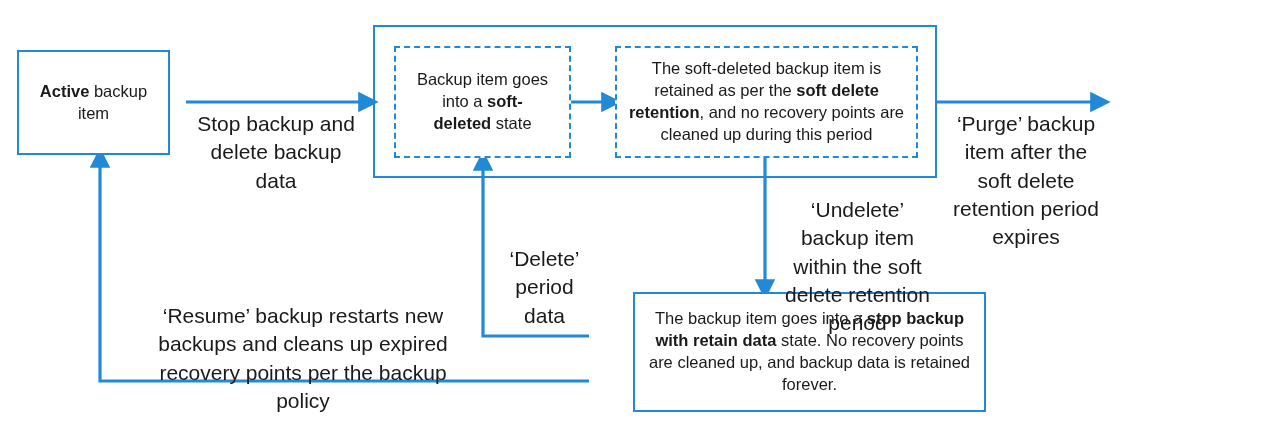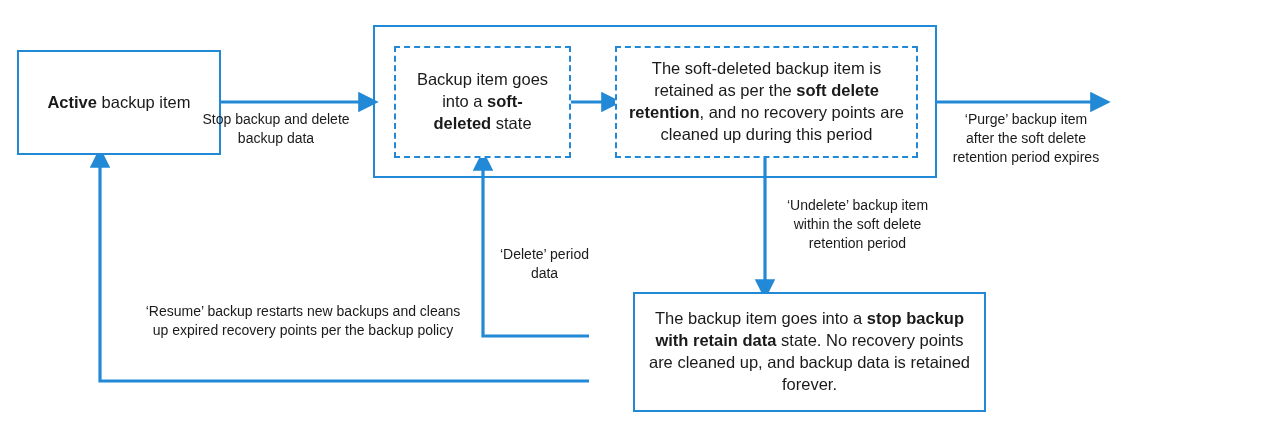--- a/index.html
+++ b/index.html
@@ -40,21 +40,21 @@
   .box.dashed {
     border: 2px dashed #2289D6;
   }
   .box.container {
     background: transparent;
   }
   .label {
     position: absolute;
     text-align: center;
     color: #1a1a1a;
-    font-size: 14px;
+    font-size: 21px;
     line-height: 1.35;
     background: transparent;
   }
   b { font-weight: bold; }
 </style>
 </head>
 <body>
 
 <div id="canvas">
 
@@ -85,21 +85,21 @@
       <path d="M589,336 L483,336 L483,166" stroke="#2289D6" stroke-width="3.2" fill="none" marker-end="url(#ah)"></path>
     </g>
 
     <g>
       <path d="M589,381 L100,381 L100,163" stroke="#2289D6" stroke-width="3.2" fill="none" marker-end="url(#ah)"></path>
     </g>
   </svg>
 
   <div class="box container" style="left:373px; top:25px; width:564px; height:153px;"></div>
 
-  <div class="box" style="left:17px; top:50px; width:204px; height:105px;">
+  <div class="box" style="left:17px; top:50px; width:153px; height:105px;">
     <div>
       <b>Active</b><span> backup item</span>
     </div>
   </div>
 
   <div class="box dashed" style="left:615px; top:46px; width:303px; height:112px;">
     <div>
       <span>The soft-deleted backup item is retained as per the </span><b>soft delete retention</b><span>, and no recovery points are cleaned up during this period</span>
     </div>
   </div>

